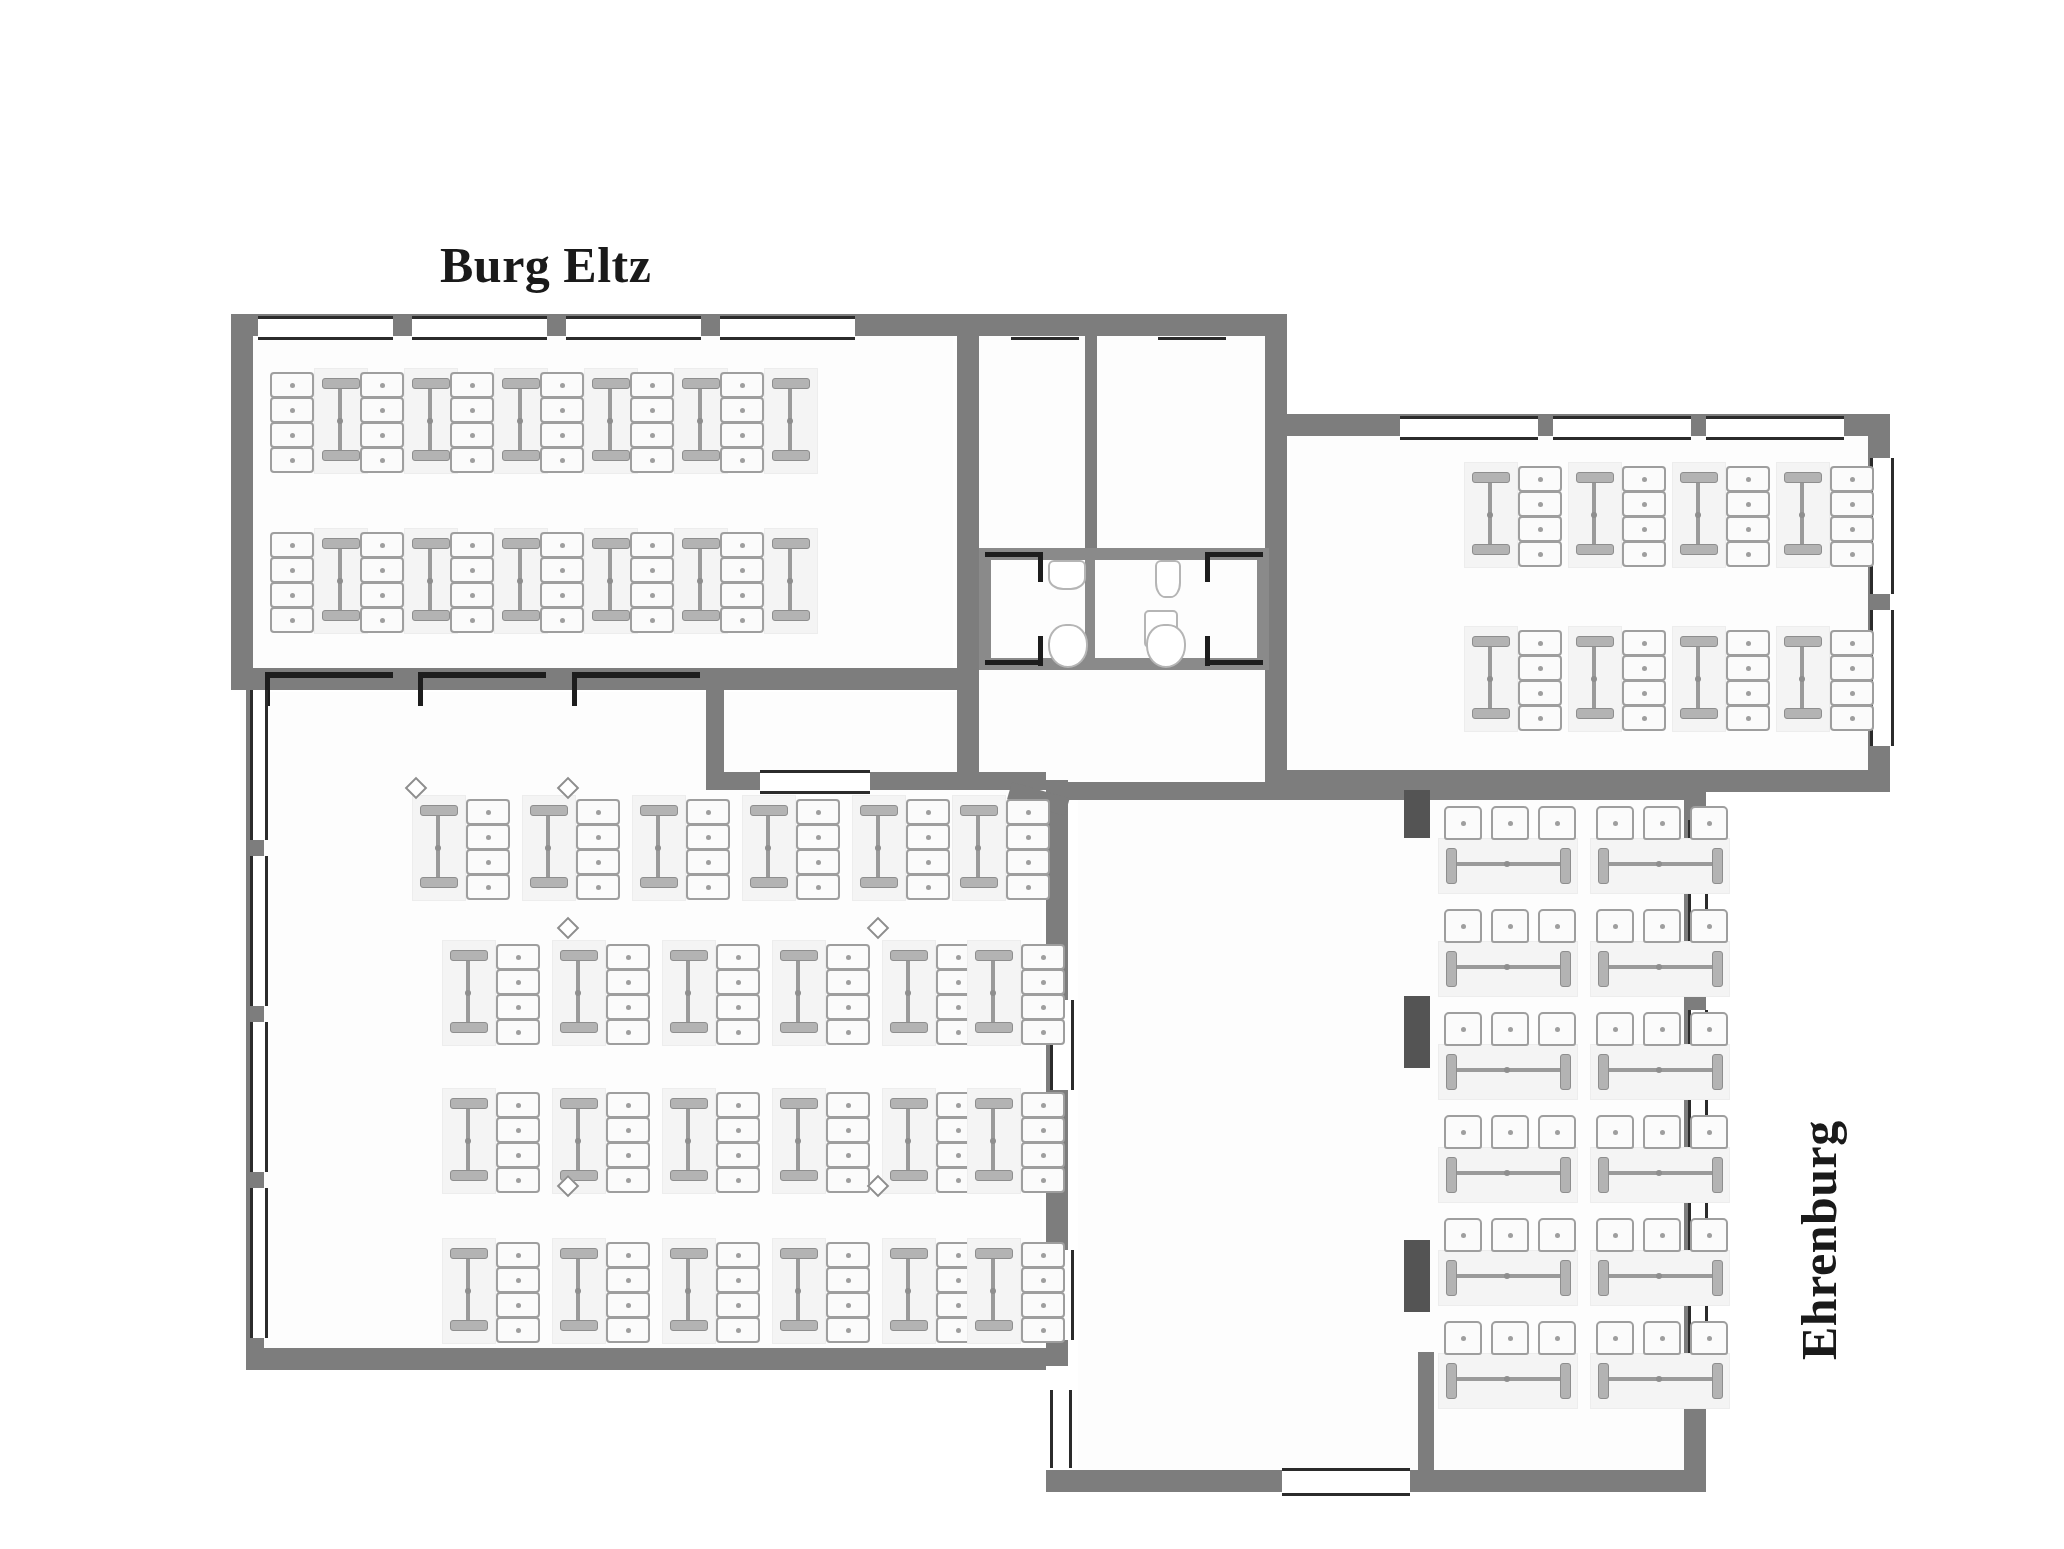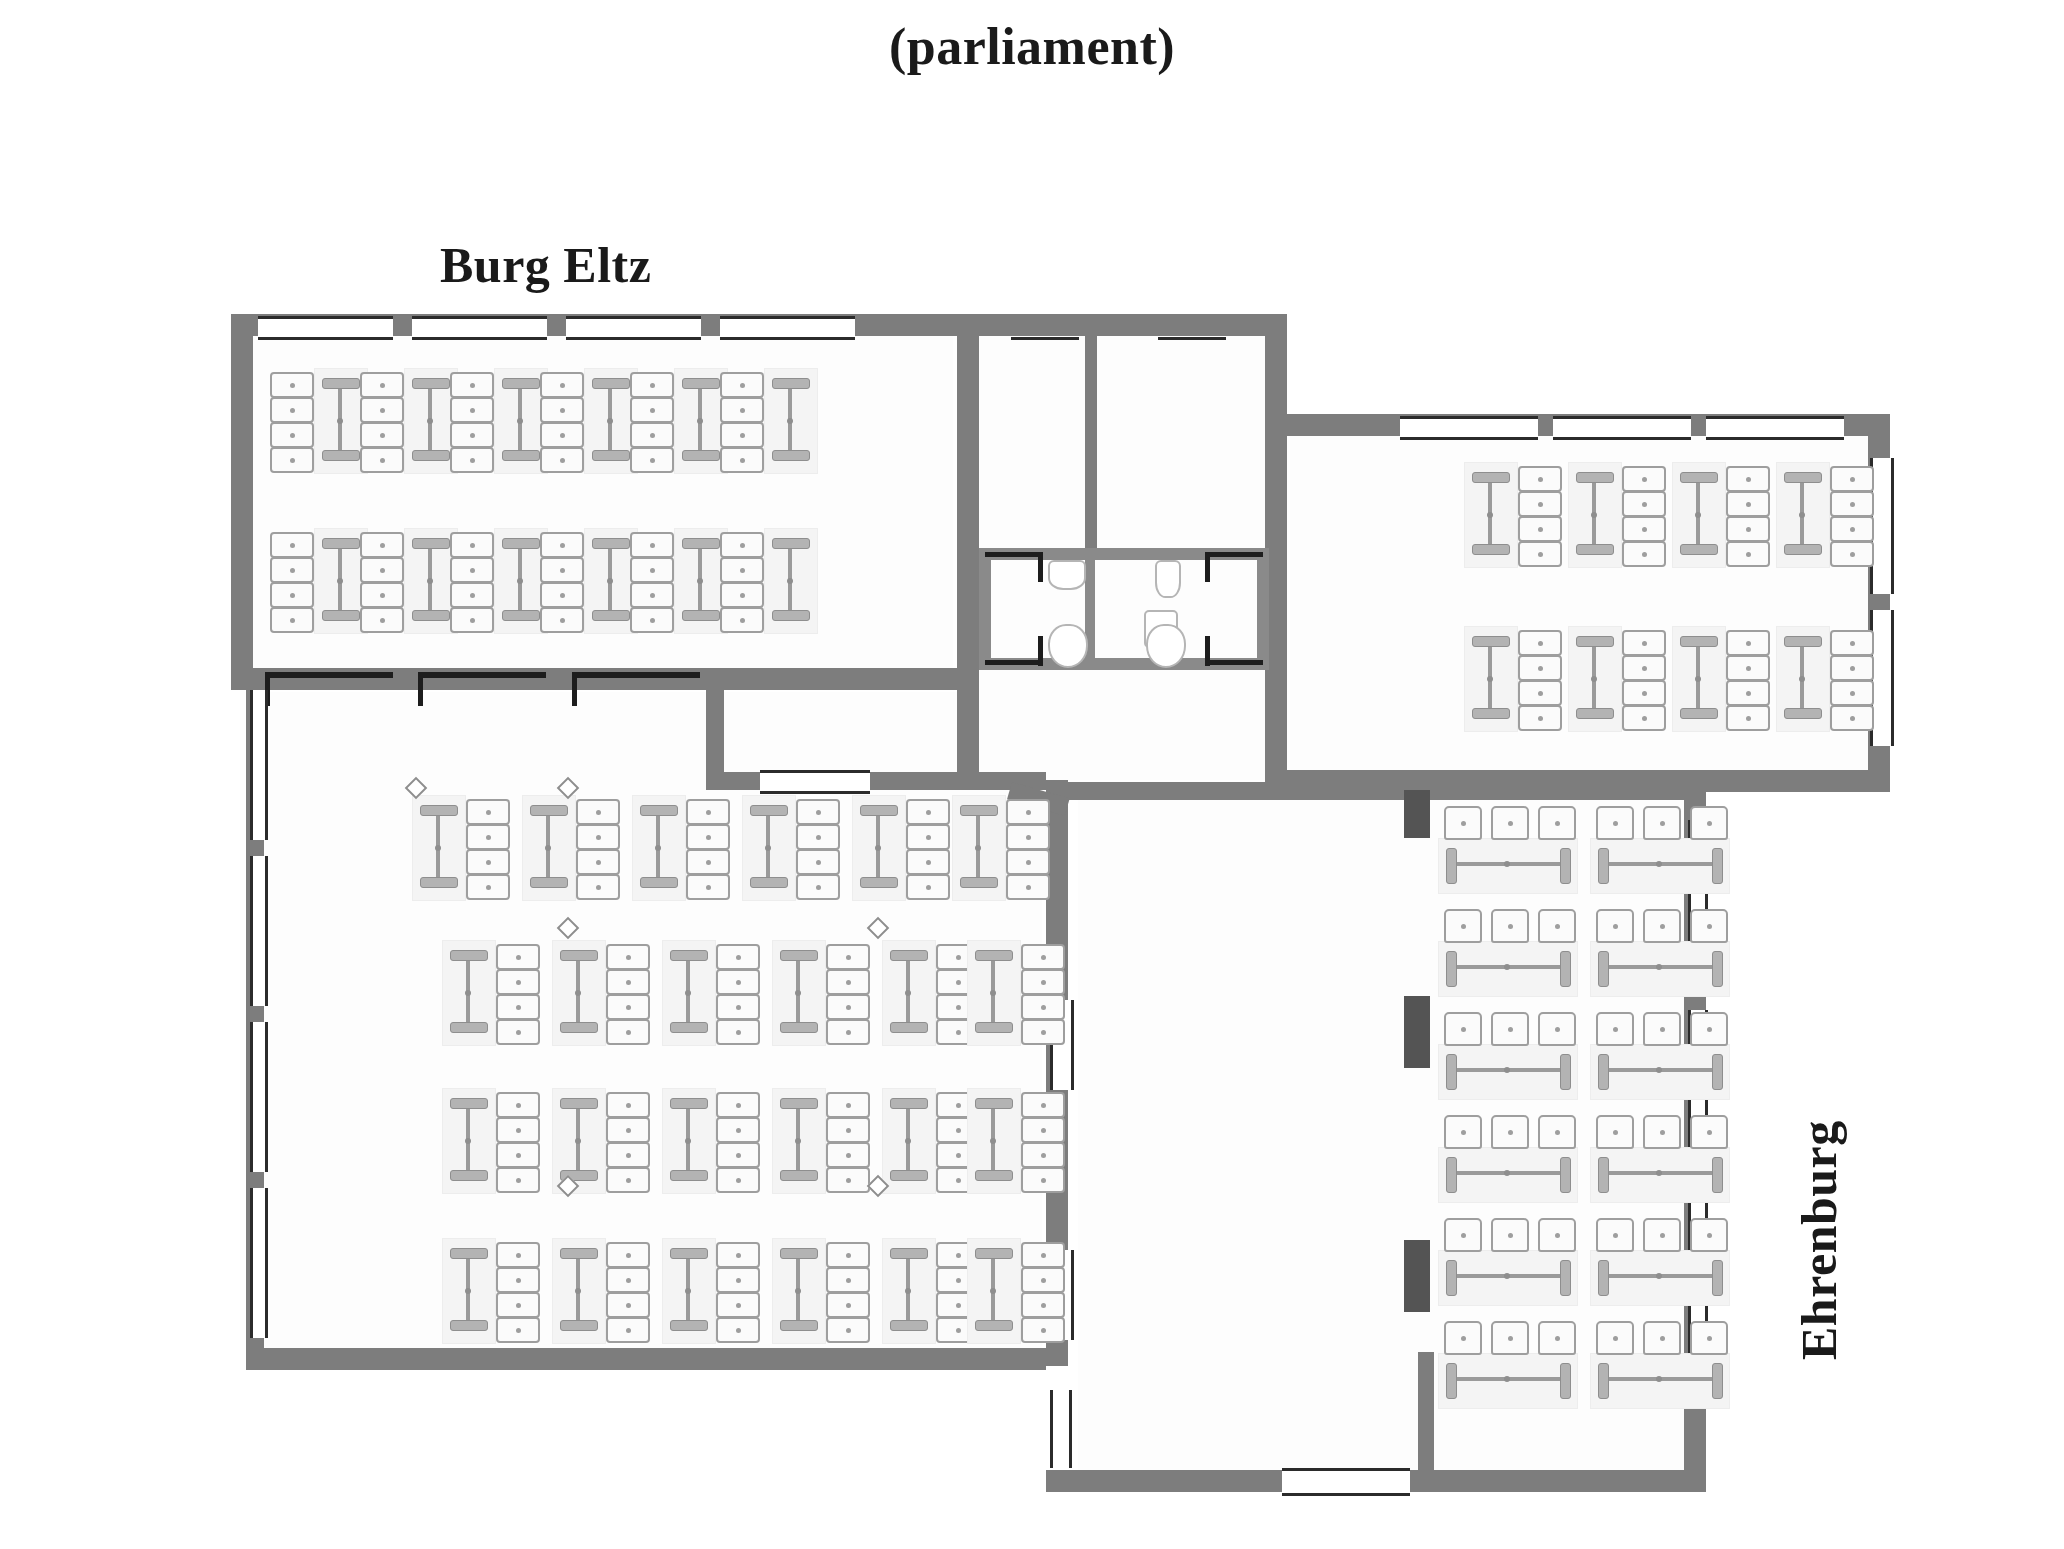--- a/index.html
+++ b/index.html
@@ -62,21 +62,20 @@
   .fix.toilet{border-radius:45% 45% 50% 50%;}
   .fix.sink{border-radius:6px 6px 40% 40%;}
   .fix.basin{border-radius:5px;}
 </style>
 </head>
 <body>
 
 <div class="plan">
 
   <div class="title">
-    <span class="sub">(parliament)</span>
   </div>
 
   <div class="room-name" style="left:440px;top:236px;">Burg Eltz</div>
 
 
 
   <div class="room-name vertical" style="left:1790px;top:1360px;">Ehrenburg</div>
 
   <div class="area-label" style="left:802px;top:483px;">80 qm</div>
   <div class="area-label" style="left:1303px;top:557px;">66 qm</div>

